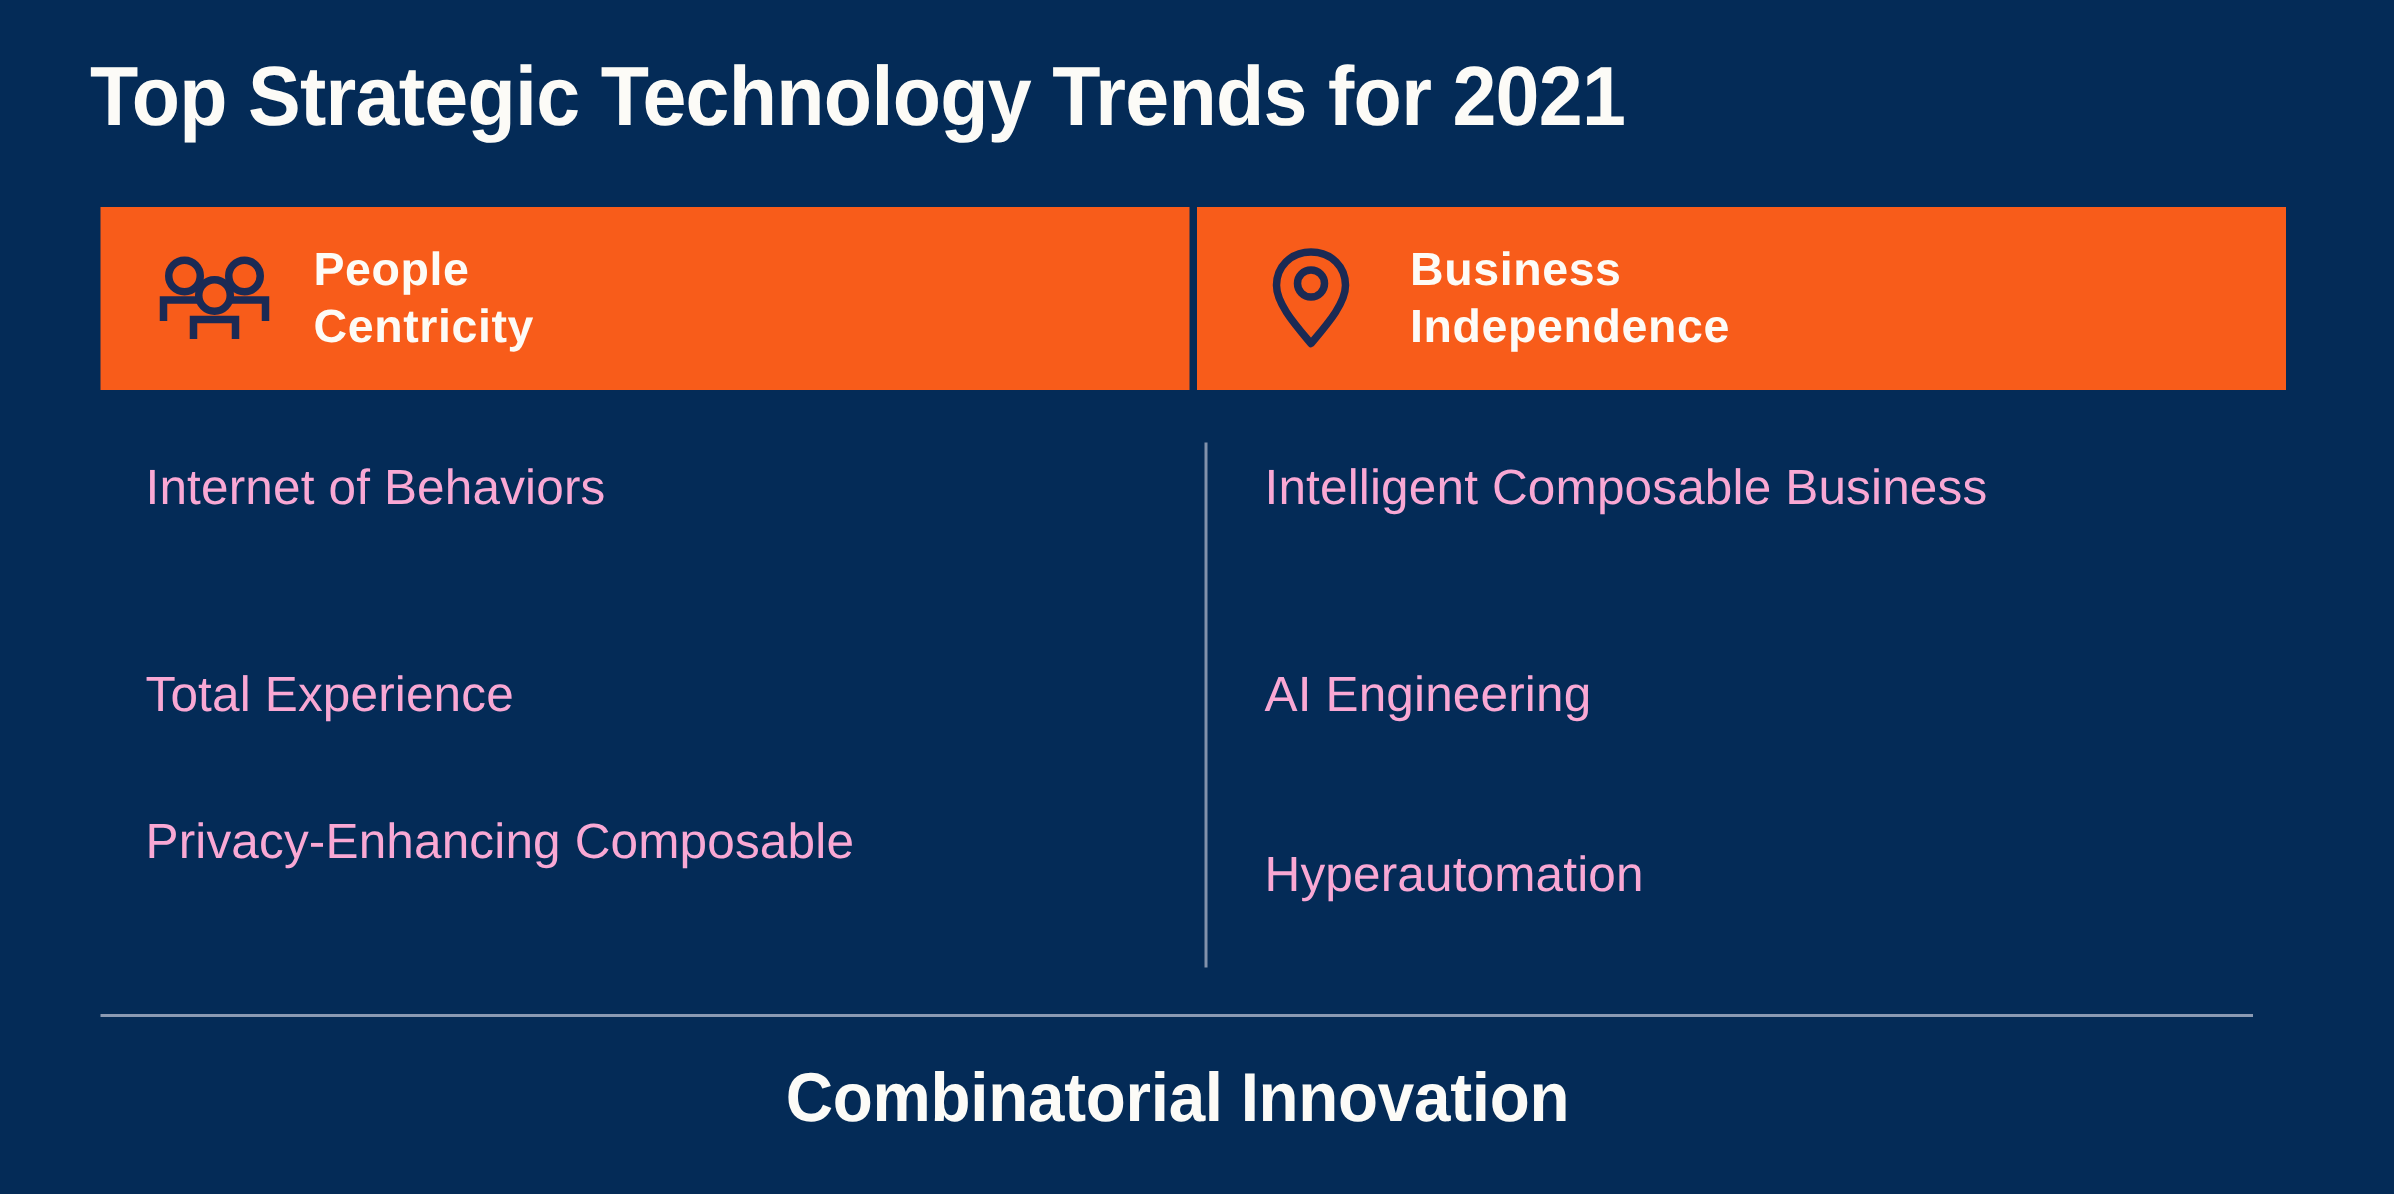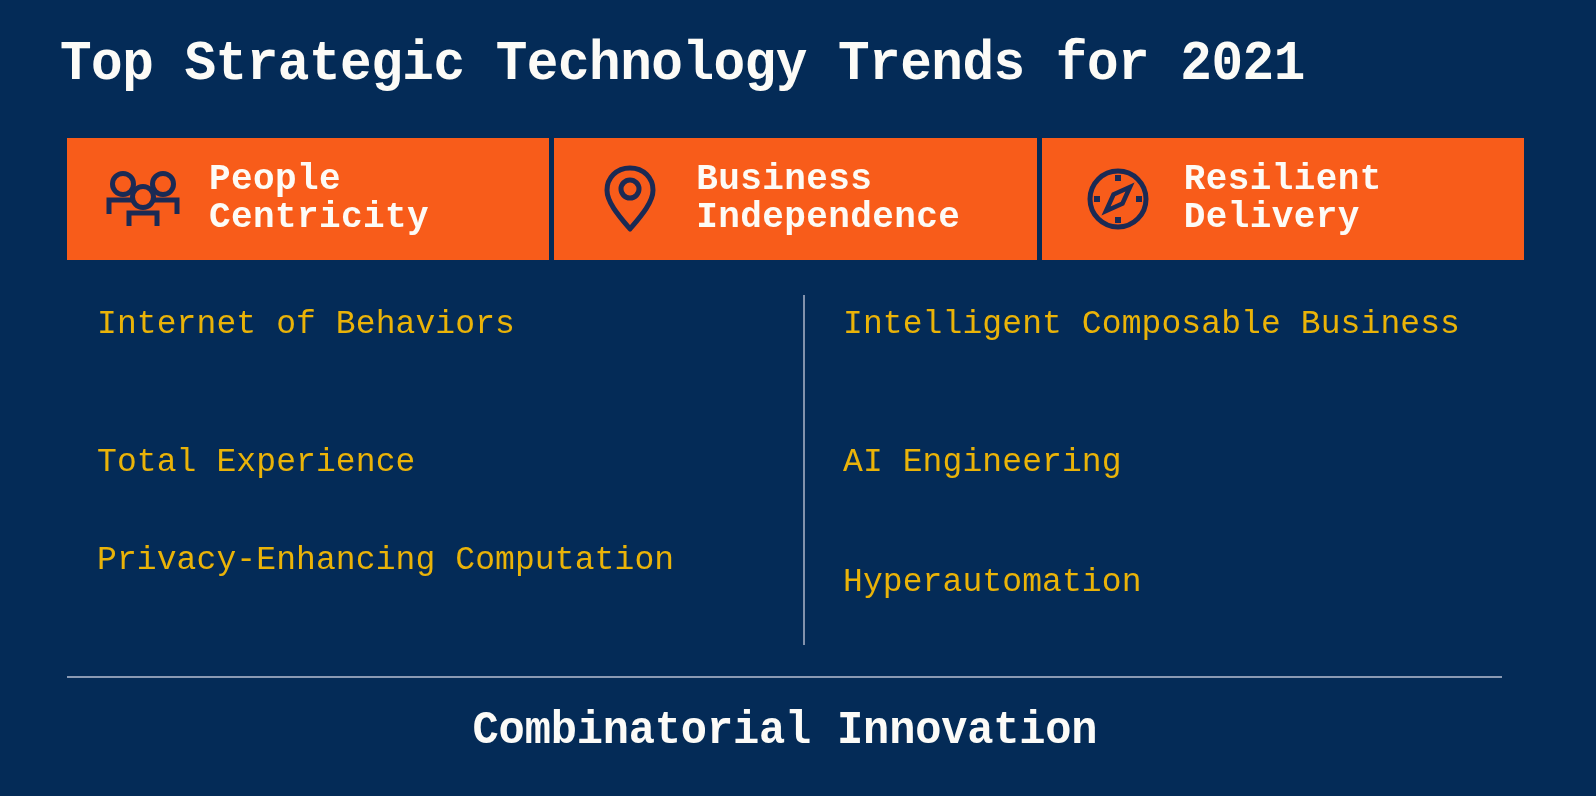--- a/index.html
+++ b/index.html
@@ -12,21 +12,20 @@
     background: #042B57;
     font-family: "Liberation Sans", "DejaVu Sans", sans-serif;
     overflow: hidden;
   }
   .slide {
     position: relative;
     width: 1336px;
     height: 796px;
     background: #042B57;
     box-sizing: border-box;
-    font-family: Liberation Mono, monospace;
   }
 
   
   .title {
     position: absolute;
     left: 60px;
     top: 28px;
     width: 1480px;
     font-size: 56px;
     line-height: 72px;
@@ -62,21 +61,21 @@
     height: 72px;
     display: flex;
     align-items: center;
     justify-content: center;
     margin-right: 28px;
   }
   .header-icon svg {
     display: block;
   }
   .header-label {
-    font-size: 36px;
+    font-size: 31px;
     line-height: 38px;
     font-weight: bold;
     color: #FDFBF6;
     letter-spacing: 0.4px;
     white-space: pre-line;
   }
 
   
   .columns {
     position: absolute;
@@ -104,21 +103,21 @@
   .col-3 {
     padding-left: 29px;
     padding-right: 4px;
   }
   .item {
     position: absolute;
     left: 30px;
     right: 12px;
     font-size: 33px;
     line-height: 46px;
-    color: #eab308;
+    color: #f9a8d4;
     font-weight: normal;
     letter-spacing: 0.1px;
   }
   .col-3 .item {
     left: 40px;
     right: 0;
   }
   .item-0 { top: 12px; }
   .item-1 { top: 150px; }
   .item-2 { top: 250px; }
@@ -181,43 +180,29 @@
       <span class="header-icon">
         <svg width="54" height="70" viewBox="0 0 54 70" fill="none">
           <path d="M27 4 C13.2 4 4 14.2 4 26.2 C4 38.5 16.5 52.5 27 65 C37.5 52.5 50 38.5 50 26.2 C50 14.2 40.8 4 27 4 Z" stroke="#1B2A54" stroke-width="5" fill="none" stroke-linejoin="round"></path>
           <circle cx="27" cy="25" r="9" stroke="#1B2A54" stroke-width="5" fill="none"></circle>
         </svg>
       </span>
       <span class="header-label">Business
 Independence</span>
     </div>
 
-    <div class="header-card">
-      <span class="header-icon">
-        <svg width="66" height="66" viewBox="0 0 66 66" fill="none">
-          <circle cx="33" cy="33" r="28" stroke="#1B2A54" stroke-width="5" fill="none"></circle>
-          <rect x="30" y="9" width="6" height="6" fill="#1B2A54"></rect>
-          <rect x="30" y="51" width="6" height="6" fill="#1B2A54"></rect>
-          <rect x="9" y="30" width="6" height="6" fill="#1B2A54"></rect>
-          <rect x="51" y="30" width="6" height="6" fill="#1B2A54"></rect>
-          <path d="M45 21 L37.5 37.5 L21 45 L28.5 28.5 Z" stroke="#1B2A54" stroke-width="4.5" fill="none" stroke-linejoin="miter"></path>
-        </svg>
-      </span>
-      <span class="header-label">Resilient
-Delivery</span>
-    </div>
 
   </div>
 
   <div class="columns">
 
     <div class="col col-1">
       <div class="item item-0">Internet of Behaviors</div>
       <div class="item item-1">Total Experience</div>
-      <div class="item item-2">Privacy-Enhancing Computation</div>
+      <div class="item item-2">Privacy-Enhancing Composable</div>
     </div>
 
 
     <div class="col col-3">
       <div class="item item-0">Intelligent Composable Business</div>
       <div class="item item-1">AI Engineering</div>
       <div class="item item-2">Hyperautomation</div>
     </div>
 
   </div>

